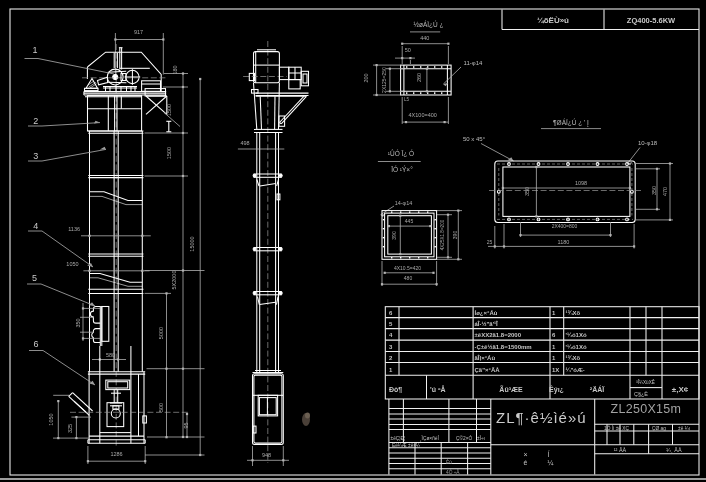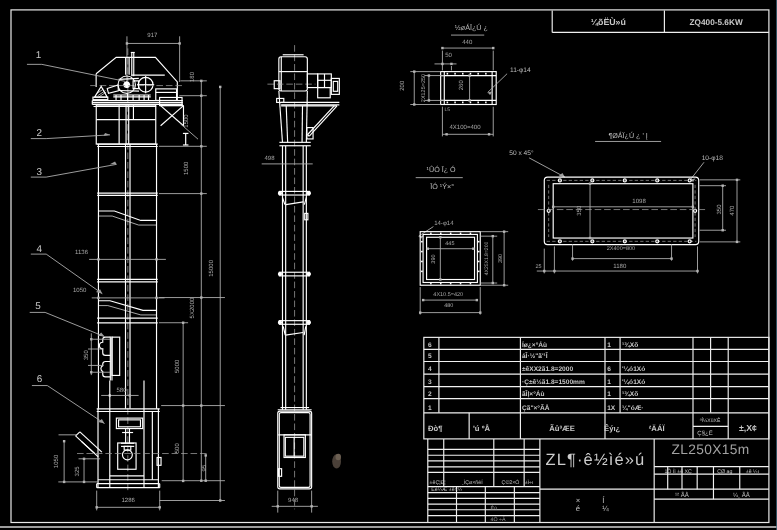--- a/index.html
+++ b/index.html
@@ -1,16 +1,16 @@
 <!DOCTYPE html>
 <html><head>
 <meta charset="utf-8">
 <style>
 html,body{margin:0;padding:0;background:#000;}
-#wrap{width:706px;height:482px;background:#7dd3fc;overflow:hidden;position:relative;will-change:transform;transform:translateZ(0);}
+#wrap{width:706px;height:482px;background:#86efac;overflow:hidden;position:relative;will-change:transform;transform:translateZ(0);}
 svg{display:block;}
 text{font-family:"Liberation Sans",sans-serif;}
 .o{stroke:#fff;stroke-width:1.05;fill:none;}
 .d{stroke:#b0b0b0;stroke-width:.8;fill:none;}
 .cl{stroke:#9a9a9a;stroke-width:.7;fill:none;stroke-dasharray:6 2.6;}
 .tb{stroke:#f0f0f0;stroke-width:1.05;fill:none;}
 </style>
 </head>
 <body>
 <div id="wrap">

